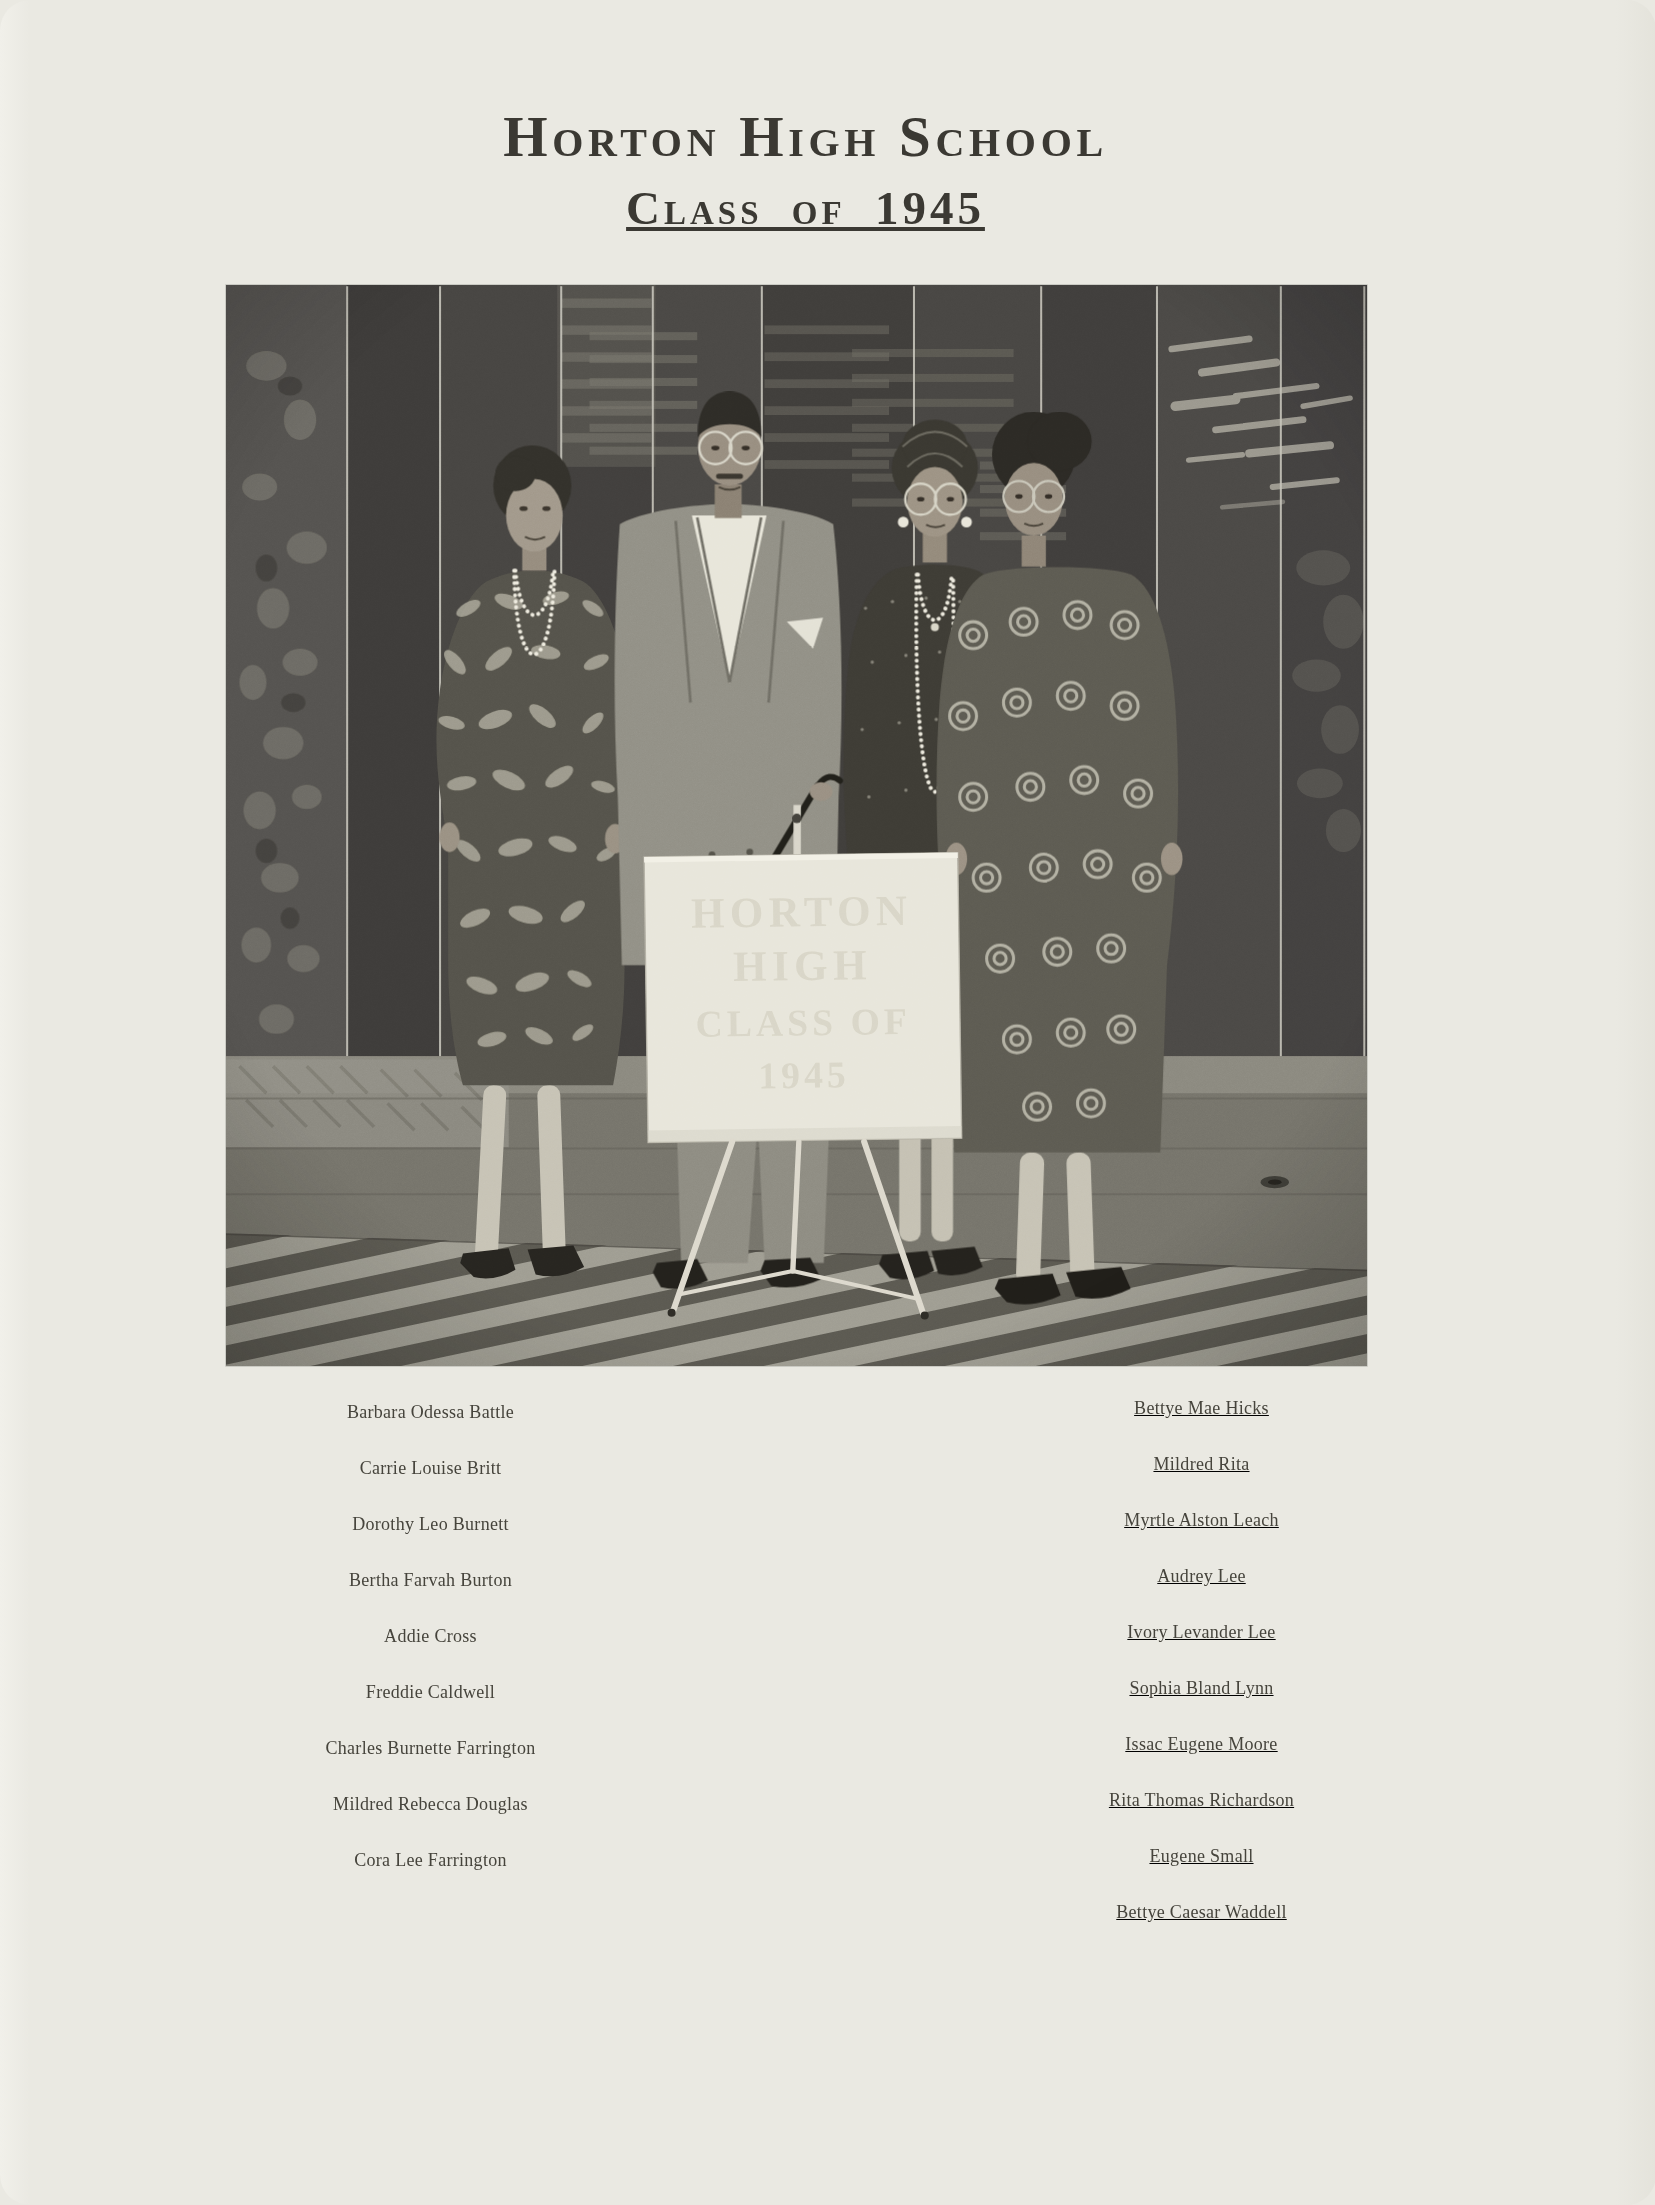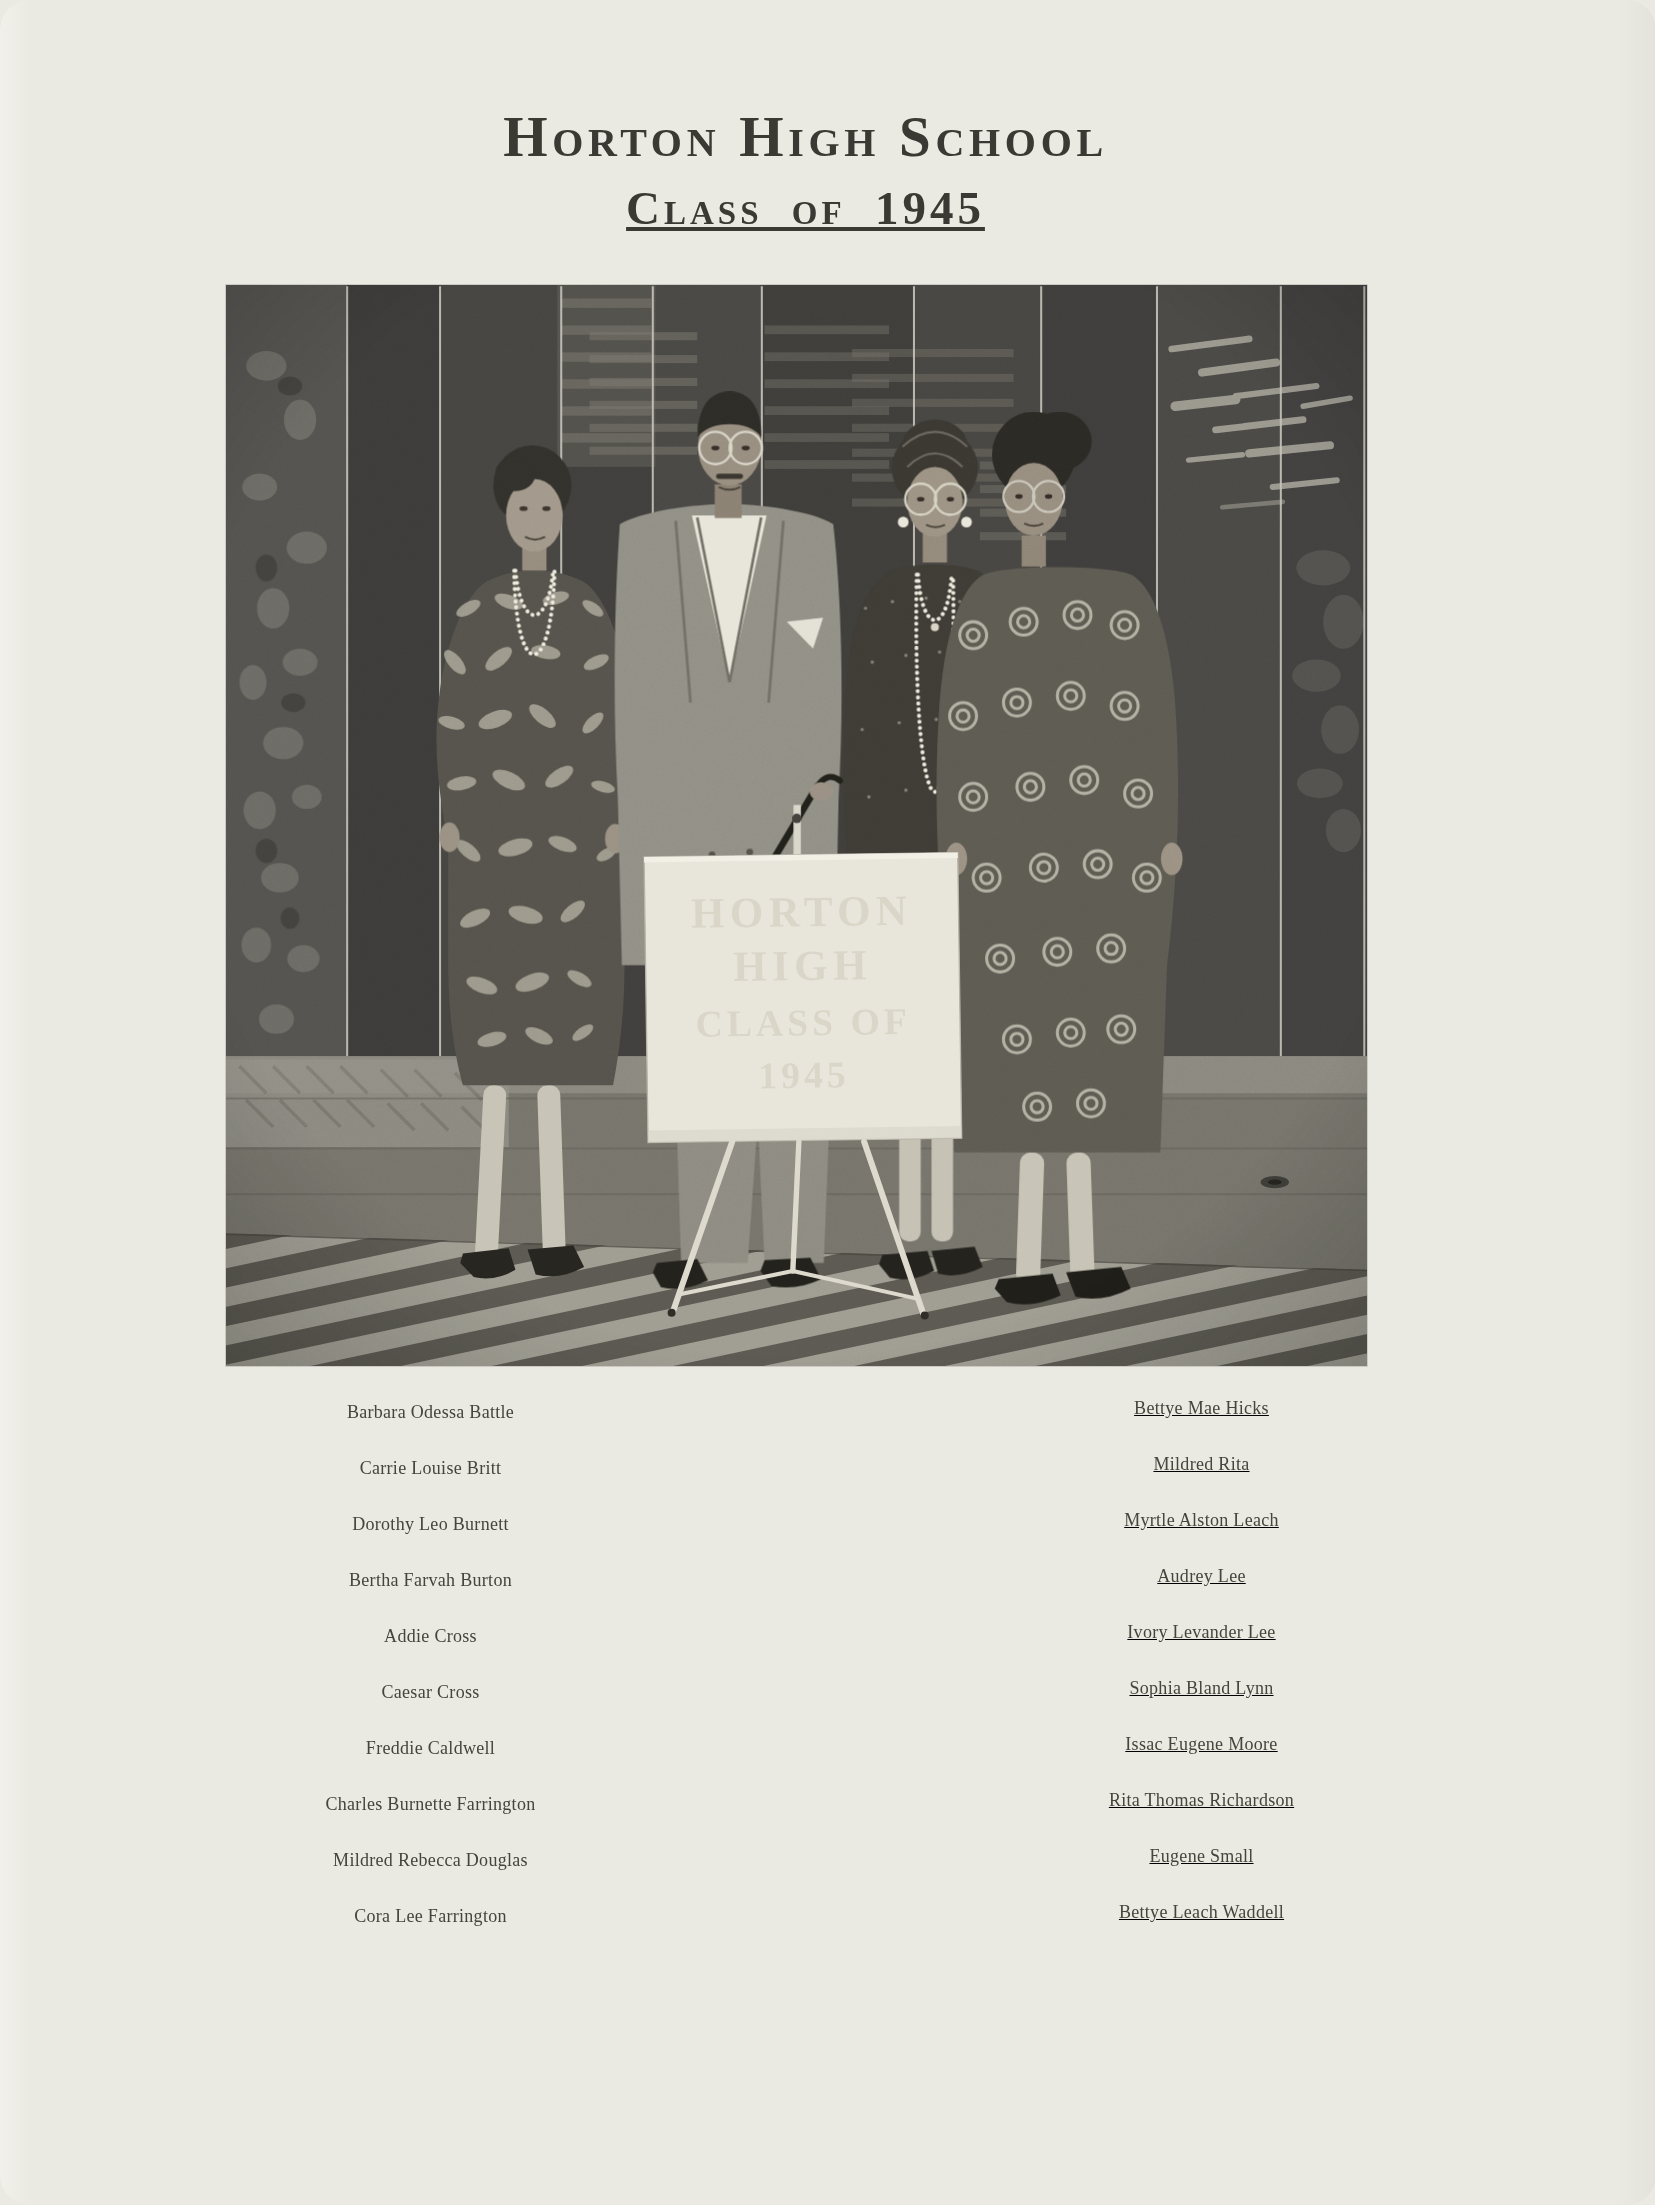--- a/index.html
+++ b/index.html
@@ -520,34 +520,33 @@
     </svg>
   </figure>
 
   <section>
     <div class="roster-col roster-left">
         <div class="name-line">Barbara Odessa Battle</div>
         <div class="name-line">Carrie Louise Britt</div>
         <div class="name-line">Dorothy Leo Burnett</div>
         <div class="name-line">Bertha Farvah Burton</div>
         <div class="name-line">Addie Cross</div>
-        <div class="name-line">Caesar Cross</div>
         <div class="name-line">Freddie Caldwell</div>
         <div class="name-line">Charles Burnette Farrington</div>
         <div class="name-line">Mildred Rebecca Douglas</div>
         <div class="name-line">Cora Lee Farrington</div>
       </div>
     <div class="roster-col roster-right">
         <div class="name-line">Bettye Mae Hicks</div>
         <div class="name-line">Mildred Rita</div>
         <div class="name-line">Myrtle Alston Leach</div>
         <div class="name-line">Audrey Lee</div>
         <div class="name-line">Ivory Levander Lee</div>
         <div class="name-line">Sophia Bland Lynn</div>
         <div class="name-line">Issac Eugene Moore</div>
         <div class="name-line">Rita Thomas Richardson</div>
         <div class="name-line">Eugene Small</div>
-        <div class="name-line">Bettye Leach Waddell</div>
+        <div class="name-line">Bettye Caesar Waddell</div>
       </div>
   </section>
 
 </div>
 
 
 </body></html>

